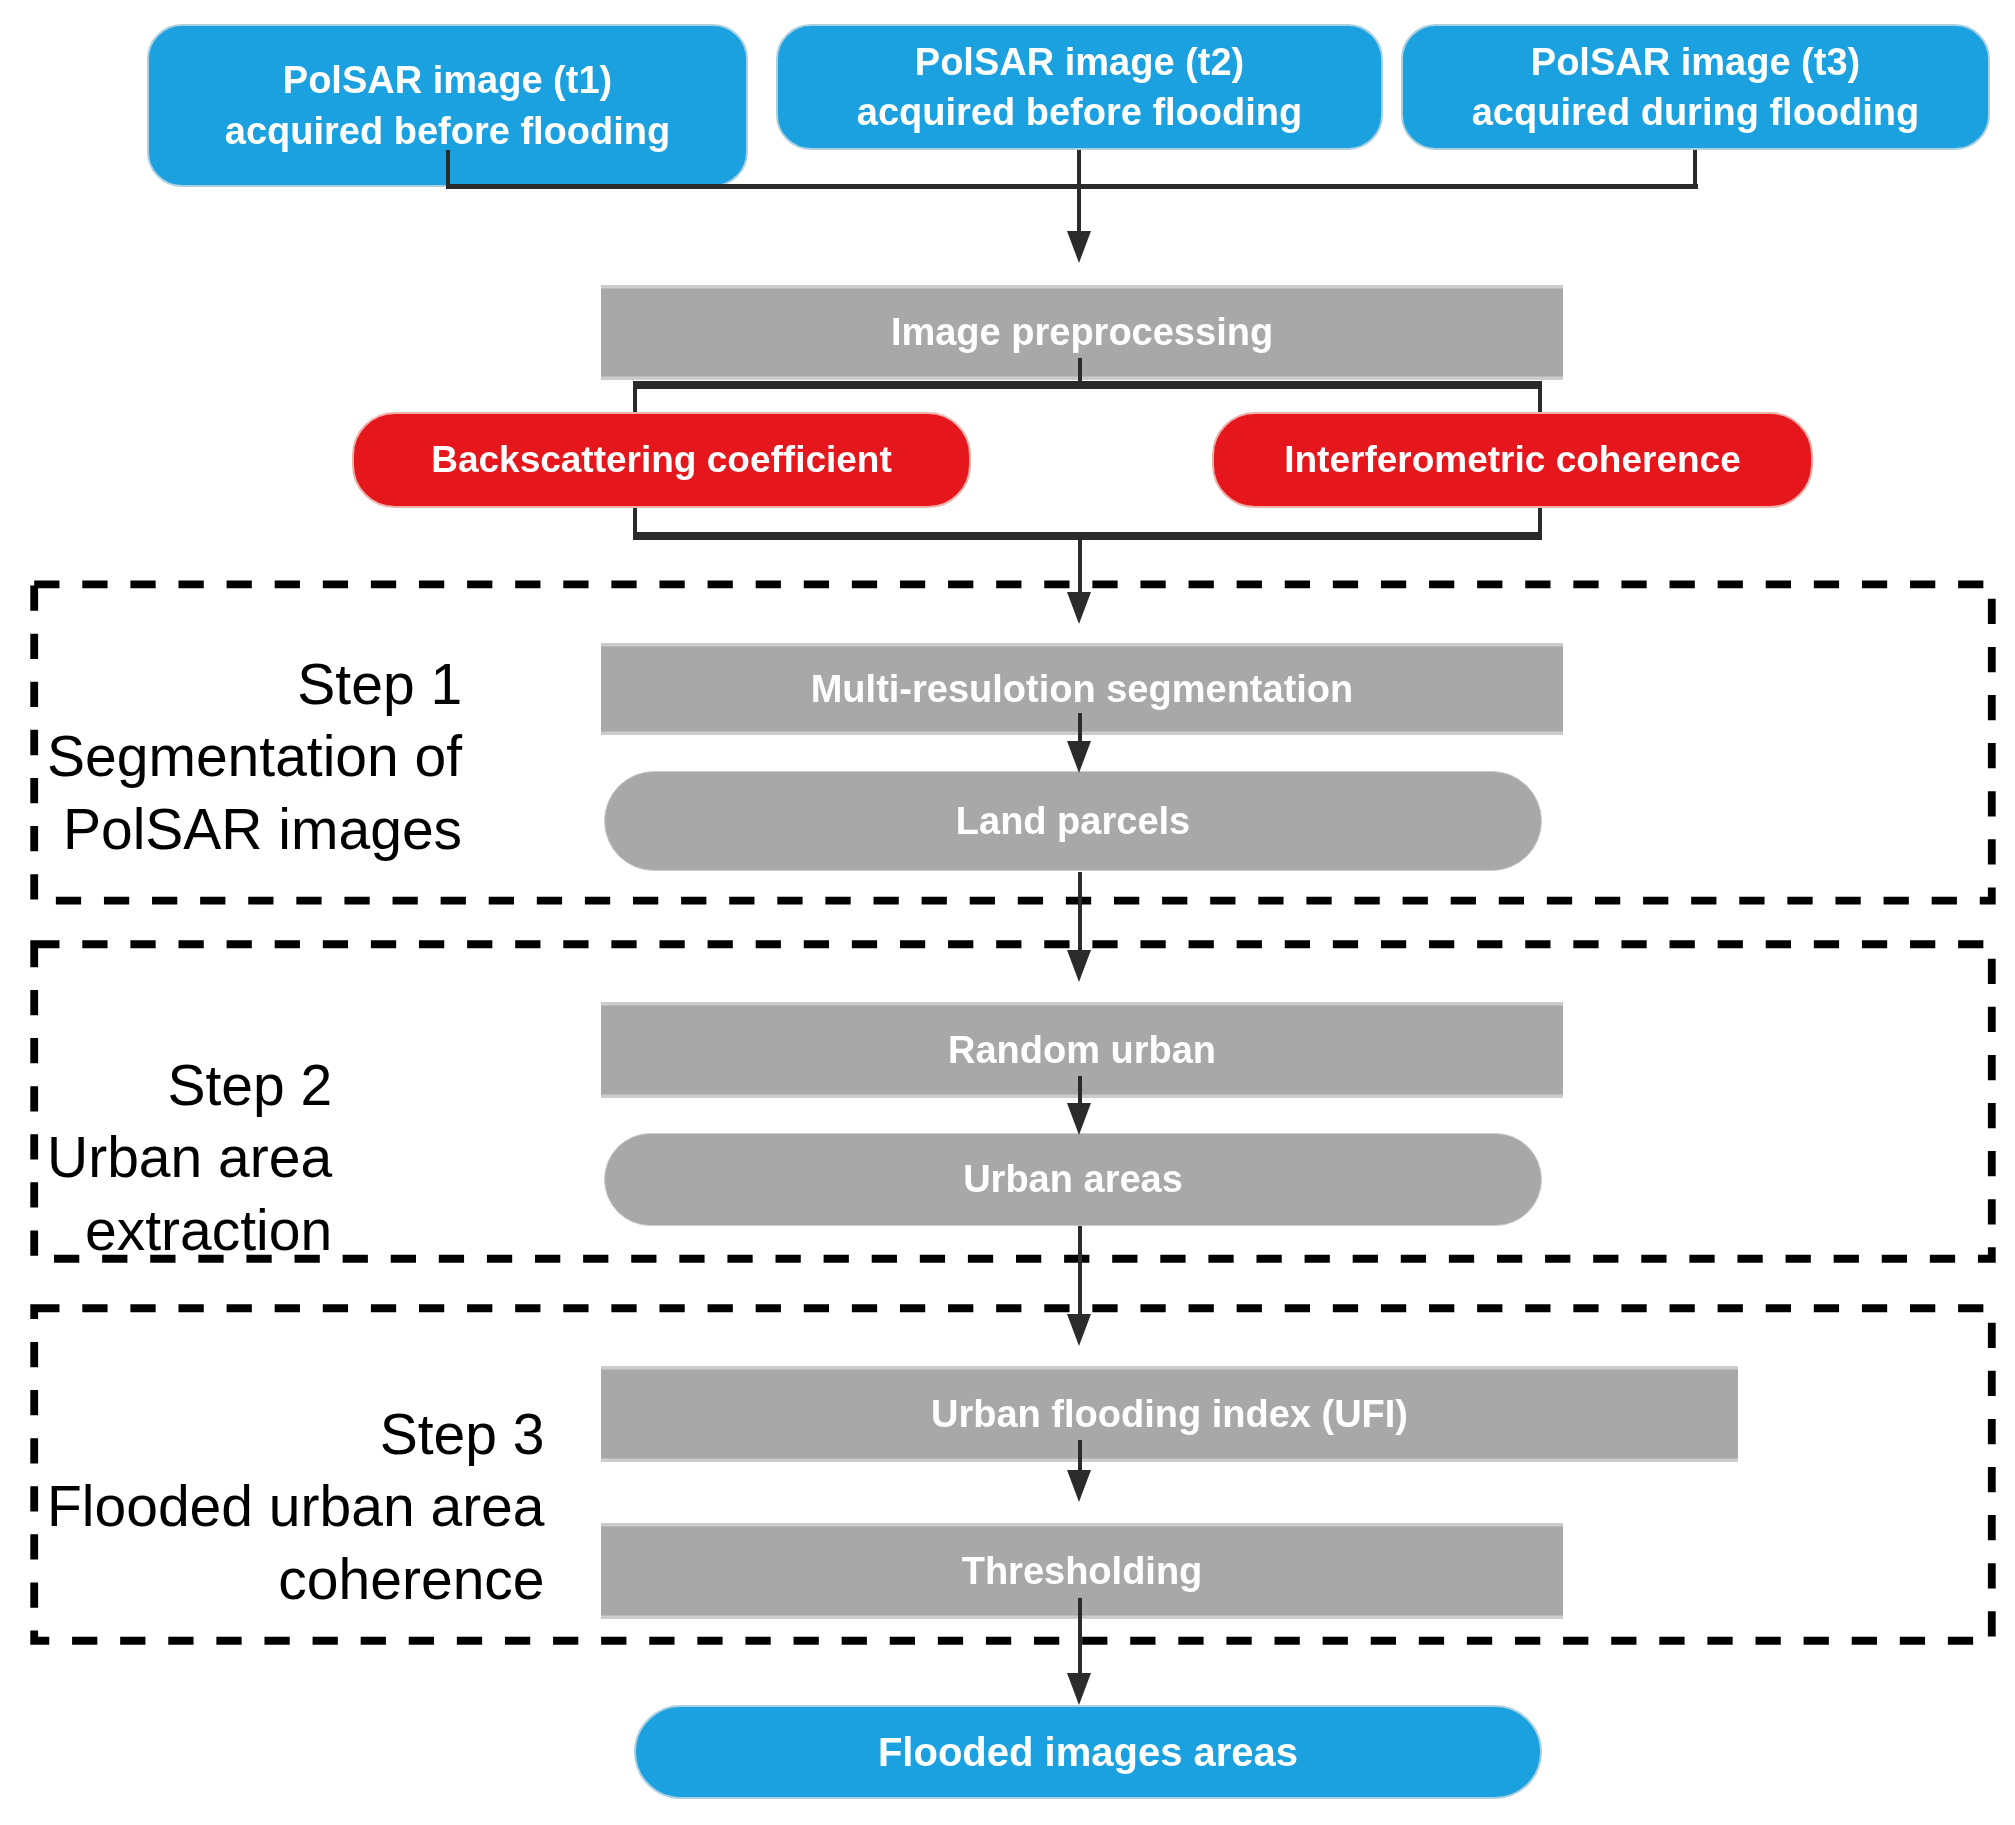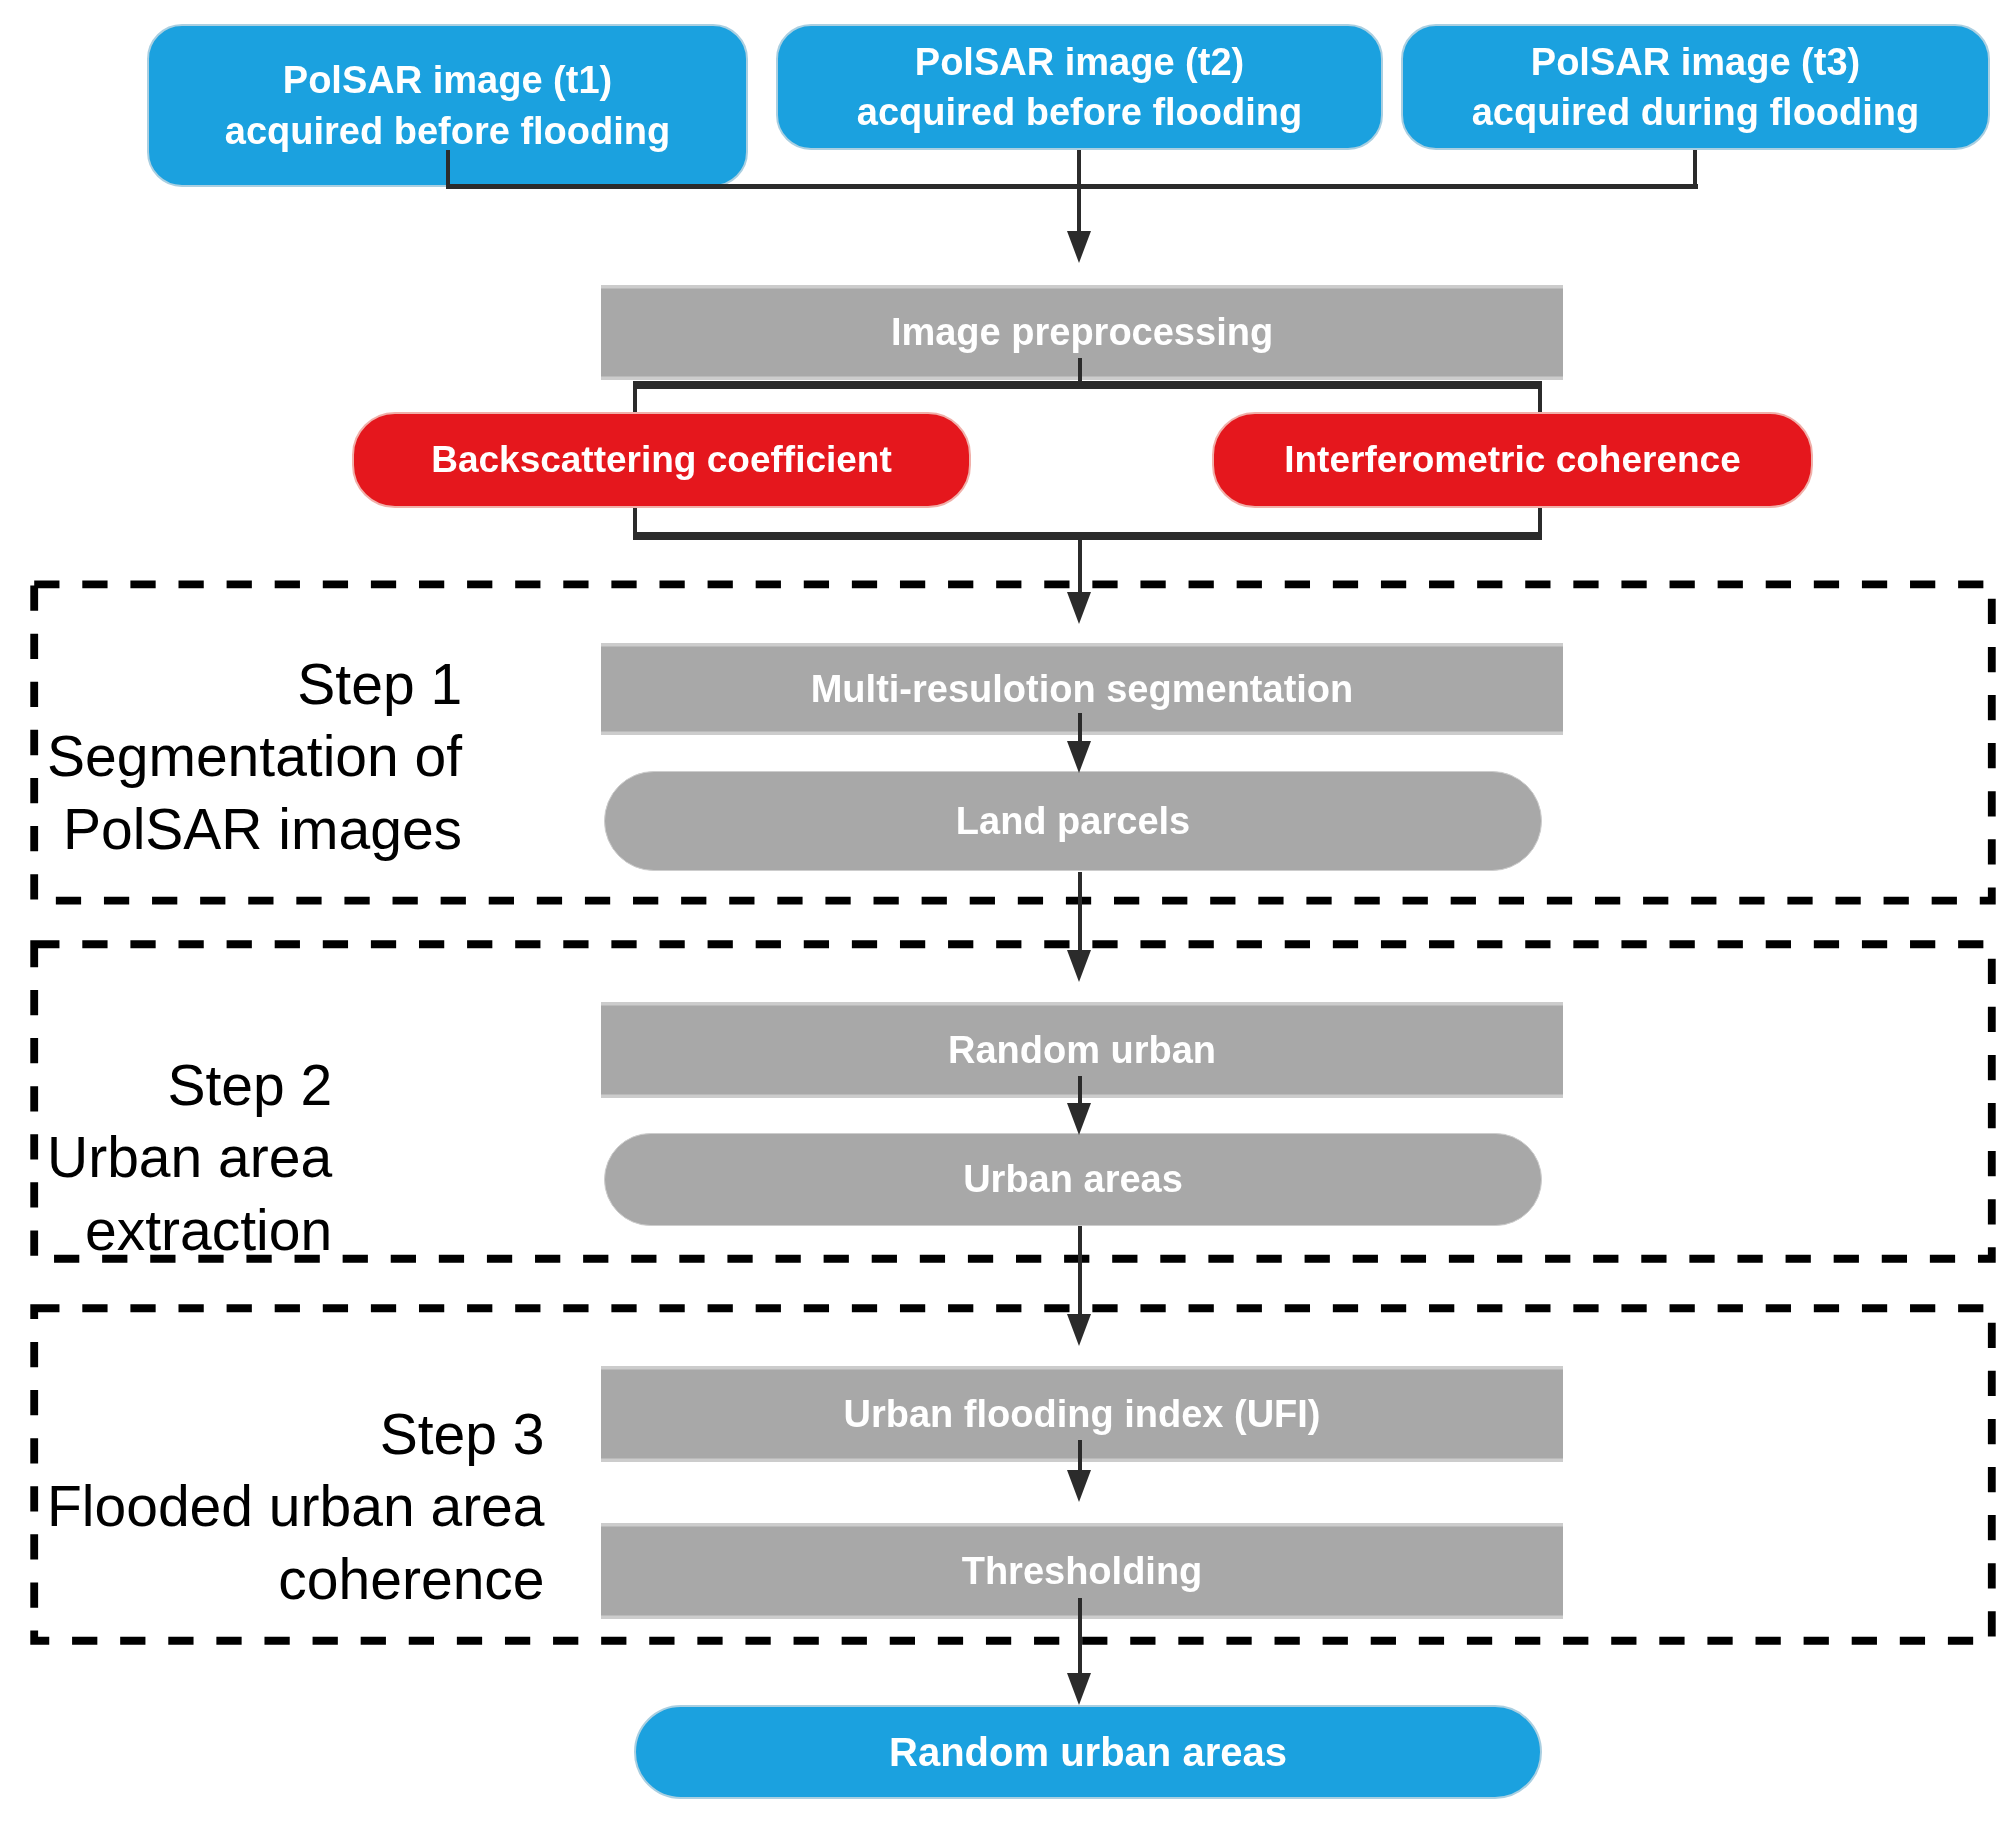--- a/index.html
+++ b/index.html
@@ -68,21 +68,21 @@
   #frame2{left:30px;top:940px;width:1966px;height:323px;}
   #forest{left:601px;top:980px;width:962px;height:96px;}
   #label2{left:47px;top:1049px;}
   #drop5{left:1078px;top:1076px;height:30px;}
   #ah5{left:1067px;top:1103px;}
   #urban{left:604px;top:1133px;width:938px;height:93px;}
   #drop6{left:1078px;top:1226px;height:91px;}
   #ah6{left:1067px;top:1314px;}
 
   #frame3{left:30px;top:1304px;width:1966px;height:341px;}
-  #ufi{left:601px;top:1344px;width:962px;height:96px;}
+  #ufi{left:601px;top:1344px;width:1137px;height:96px;}
   #label3{left:47px;top:1398px;}
   #drop7{left:1078px;top:1440px;height:33px;}
   #ah7{left:1067px;top:1470px;}
   #thresh{left:601px;top:1501px;width:962px;height:96px;}
   #drop8{left:1078px;top:1598px;height:79px;}
   #ah8{left:1067px;top:1673px;}
 
   #output{left:634px;top:1705px;width:908px;height:94px;}
 </style>
 </head>
@@ -181,17 +181,17 @@
   </div>
   <div class="vline" id="drop7"></div>
   <div class="arrow-head" id="ah7"></div>
   <div class="node box-gray" id="thresh">
     <span>Thresholding</span>
   </div>
   <div class="vline" id="drop8"></div>
   <div class="arrow-head" id="ah8"></div>
 
   <div class="node stadium-blue" id="output">
-    <span>Random urban areas</span>
+    <span>Flooded images areas</span>
   </div>
 
 </div>
 
 
 </body></html>

